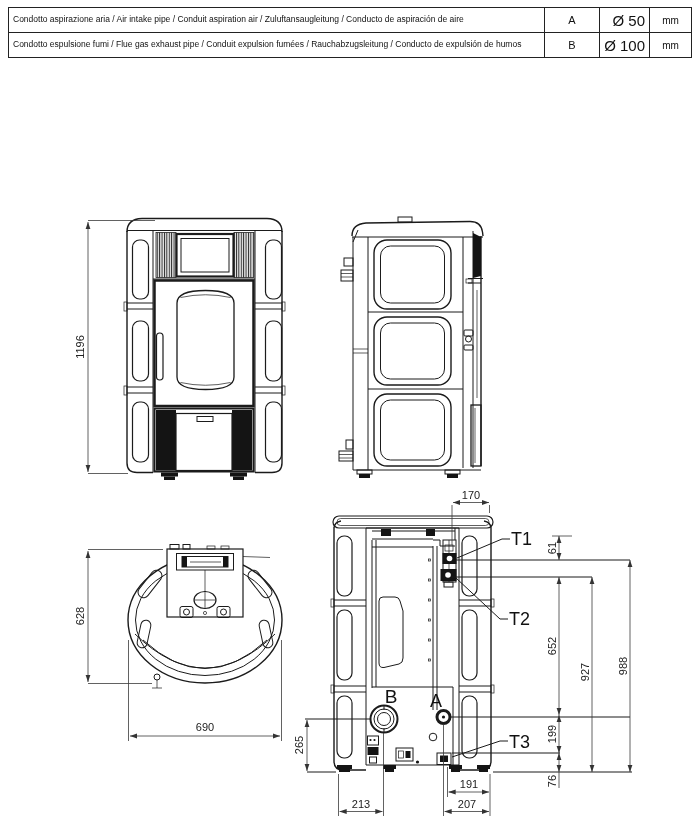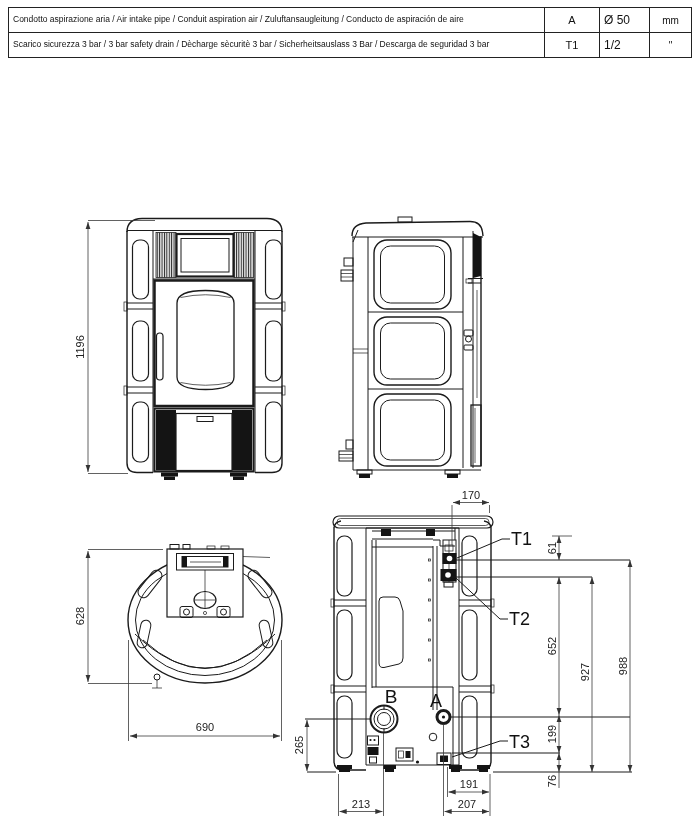--- a/index.html
+++ b/index.html
@@ -4,21 +4,21 @@
 <style>
   html,body{margin:0;padding:0;background:#fff;}
   .stage{position:relative;width:697px;height:825px;background:#fff;overflow:hidden;
          font-family:"Liberation Sans",sans-serif;color:#111;}
   
   table.spec{position:absolute;left:8px;top:7px;width:683px;border-collapse:collapse;
              border:1.5px solid #222;table-layout:fixed;padding-left:26px;}
   table.spec td{border:1px solid #222;vertical-align:middle;padding:2px 4px;height:20px;}
   td.t-desc{font-size:8.5px;line-height:1.3;text-align:left;color:#111;}
   td.t-code{font-size:11px;text-align:center;}
-  td.t-val{font-size:12px;text-align:left;}
+  td.t-val{font-size:15px;text-align:right;}
   td.t-unit{font-size:10px;text-align:center;}
   
   svg.draw{position:absolute;left:0;top:178px;}
   .s07{fill:none;stroke:#1b1b1b;stroke-width:.7;}
   .s1{fill:none;stroke:#1b1b1b;stroke-width:1;}
   .s12{fill:none;stroke:#1b1b1b;stroke-width:1.2;}
   .s13{fill:none;stroke:#1b1b1b;stroke-width:1.3;}
   .s14{fill:none;stroke:#1b1b1b;stroke-width:1.4;}
   .s2{fill:none;stroke:#1b1b1b;stroke-width:2;}
   .s22{fill:none;stroke:#1b1b1b;stroke-width:2.2;}
@@ -44,24 +44,24 @@
         <col style="width:42px">
       </colgroup>
     <tbody>
         <tr>
       <td class="t-desc">Condotto aspirazione aria / Air intake pipe / Conduit aspiration air / Zuluftansaugleitung / Conducto de aspiración de aire</td>
       <td class="t-code">A</td>
       <td class="t-val">Ø 50</td>
       <td class="t-unit">mm</td>
     </tr>
     <tr>
-      <td class="t-desc">Scarico sicurezza 3 bar / 3 bar safety drain / Dècharge sècuritè 3 bar / Sicherheitsauslass 3 Bar / Descarga de seguridad 3 bar</td>
-      <td class="t-code">T1</td>
-      <td class="t-val">1/2</td>
-      <td class="t-unit">"</td>
+      <td class="t-desc">Condotto espulsione fumi / Flue gas exhaust pipe / Conduit expulsion fumées / Rauchabzugsleitung / Conducto de expulsión de humos</td>
+      <td class="t-code">B</td>
+      <td class="t-val">Ø 100</td>
+      <td class="t-unit">mm</td>
     </tr>
   </tbody>
     </table>
 
   <svg class="draw" width="697" height="647" viewBox="0 178 697 647" xmlns="http://www.w3.org/2000/svg">
     <defs>
       <marker id="ah" viewBox="0 0 10 8" markerWidth="9" markerHeight="7.2" refX="10" refY="4" orient="auto-start-reverse">
         <path d="M10,4 L0,0.6 L0,7.4 Z" fill="#333"></path>
       </marker>
       <pattern id="hatch" width="2.4" height="6" patternUnits="userSpaceOnUse">

